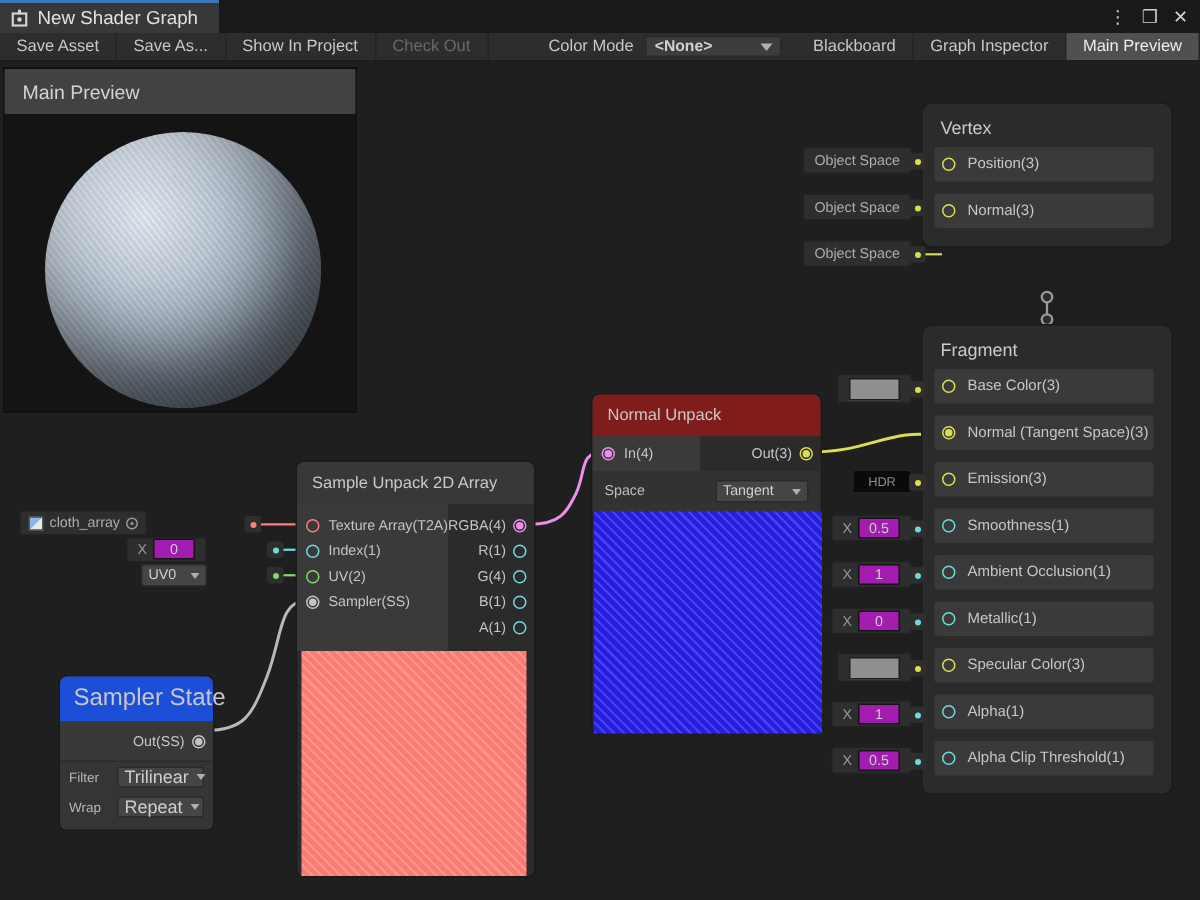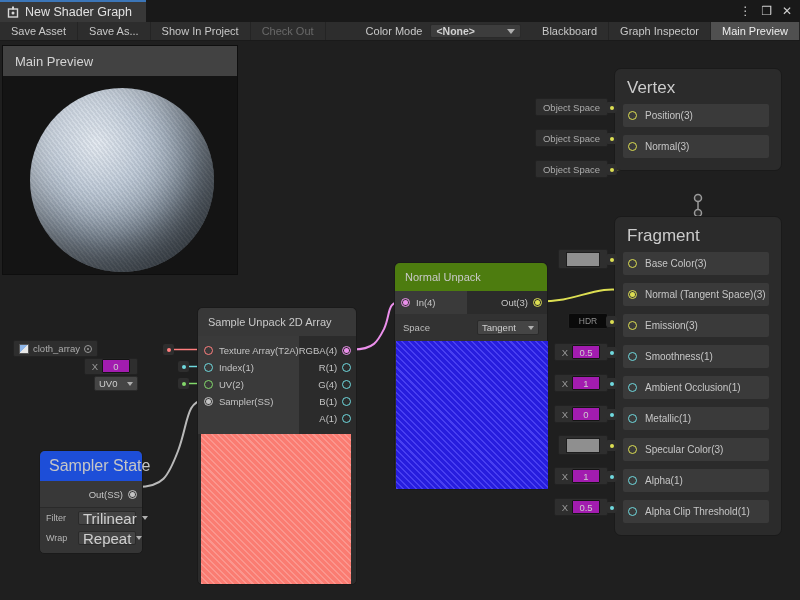--- a/index.html
+++ b/index.html
@@ -34,21 +34,21 @@
   .wires path,.wires line{fill:none;}
   .e-v3{stroke:var(--port-vec3,#DCDE52);}
   .e-v1{stroke:var(--port-float,#6FD9DE);}
   .e-v2{stroke:var(--port-vec2,#83D96B);}
   .e-v4{stroke:var(--port-vec4,#EB8FEB);}
   .e-tex{stroke:var(--port-texarray,#FF7E7E);}
   .e-ss{stroke:#B9B9B9;}
 
   
   .node{position:absolute;background:#2B2B2B;border:1px solid #1A1A1A;border-radius:7px;box-sizing:border-box;}
-  .node-title{font-size:17px;color:#CBCBCB;padding:9px 12px 6px 12px;white-space:nowrap;}
+  .node-title{font-size:12px;color:#CBCBCB;padding:9px 12px 6px 12px;white-space:nowrap;}
   .slot{position:relative;height:23px;margin:0 12px 8px 8px;background:#3A3A3A;border-radius:2px;
         display:flex;align-items:center;gap:8px;padding-left:5px;font-size:10px;color:#C6C6C6;white-space:nowrap;box-sizing:border-box;}
   .port{width:7px;height:7px;border-radius:50%;border:1.5px solid var(--c,#DCDE52);flex:none;position:relative;background:transparent;}
   .port.filled::after{content:"";position:absolute;inset:1px;border-radius:50%;background:var(--c,#DCDE52);}
   .p-v1{--c:var(--port-float,#6FD9DE);} .p-v2{--c:var(--port-vec2,#83D96B);} .p-v3{--c:var(--port-vec3,#DCDE52);}
   .p-v4{--c:var(--port-vec4,#EB8FEB);} .p-tex{--c:var(--port-texarray,#FF7E7E);} .p-ss{--c:var(--port-sampler,#C4C4C4);}
 
   
   .io-badge{position:absolute;height:18px;background:#2E2E2E;border:1px solid #222;border-radius:2px;display:flex;
             align-items:center;gap:4px;padding:0 7px;font-size:9.5px;color:#ACACAC;box-sizing:border-box;white-space:nowrap;}
@@ -83,36 +83,36 @@
   .tex-body{display:flex;height:98px;}
   .tex-in{flex:1;background:#3A3A3A;padding-top:6px;}
   .tex-out{width:58px;background:#2B2B2B;padding-top:6px;}
   .tex-row{height:17px;display:flex;align-items:center;gap:6px;padding-left:6px;font-size:9.5px;color:#C4C4C4;white-space:nowrap;}
   .tex-row-out{height:17px;display:flex;align-items:center;justify-content:flex-end;gap:5px;padding-right:5px;font-size:9.5px;color:#C4C4C4;}
   .tex-preview{width:150px;height:150px;margin-left:3px;
     background:repeating-linear-gradient(45deg,rgba(255,255,255,.20) 0 1.5px,rgba(0,0,0,0) 1.5px 4.5px),var(--preview-red,#FA7C72);}
 
   
   .nu-node{left:394px;top:221px;width:154px;border-radius:5px;background:#2B2B2B;}
-  .nu-title{background:#4d7c0f;border-radius:5px 5px 0 0;padding:8px 10px;font-size:11px;color:#C9C9C9;}
+  .nu-title{background:#7f1d1d;border-radius:5px 5px 0 0;padding:8px 10px;font-size:11px;color:#C9C9C9;}
   .nu-ports{display:flex;height:23px;}
   .nu-in{width:72px;background:#3A3A3A;display:flex;align-items:center;gap:6px;padding-left:6px;font-size:9.5px;box-sizing:border-box;}
   .nu-out{flex:1;background:#2B2B2B;display:flex;align-items:center;justify-content:flex-end;gap:5px;padding-right:5px;font-size:9.5px;}
   .nu-space{height:27px;background:#323232;display:flex;align-items:center;justify-content:space-between;padding:0 8px;font-size:9.5px;color:#BDBDBD;}
   .nu-space .mini-dd{width:62px;}
   .nu-preview{width:152px;height:148px;margin-left:1px;
     background:repeating-linear-gradient(45deg,rgba(255,255,255,.14) 0 1.5px,rgba(0,0,20,.08) 1.5px 4.5px),var(--preview-blue,#2A20EF);}
 
   
   .ss-node{left:39px;top:409px;width:104px;border-radius:5px;background:#353535;}
   .ss-title{background:#1d4ed8;border-radius:5px 5px 0 0;padding:6px 9px;font-size:16px;color:#C6C6C6;white-space:nowrap;}
   .ss-out{height:26px;display:flex;align-items:center;justify-content:flex-end;gap:5px;padding-right:5px;font-size:9.5px;
           border-bottom:1px solid #2A2A2A;background:#383838;}
   .ss-opt{height:20px;display:flex;align-items:center;justify-content:space-between;padding:0 6px;font-size:9px;color:#B5B5B5;}
-  .ss-opt .mini-dd{width:58px;height:14px;font-size:15px;text-align:right;}
+  .ss-opt .mini-dd{width:58px;height:14px;font-size:12px;text-align:right;}
   .ss-pad{height:5px;}
 
   
   .vtx-node{left:614px;top:27px;width:168px;padding-bottom:4px;}
   .frg-node{left:614px;top:175px;width:168px;padding-bottom:4px;}
 </style>
 </head>
 <body>
 
 <div class="app">

